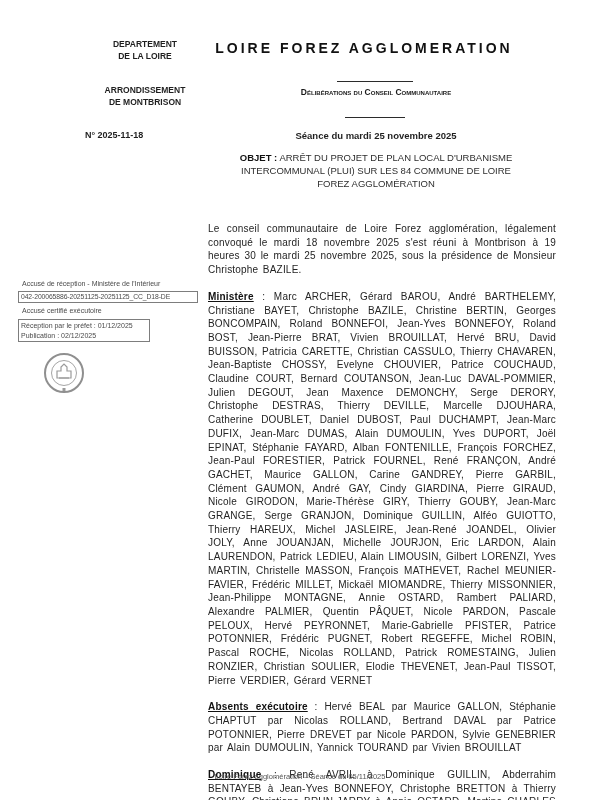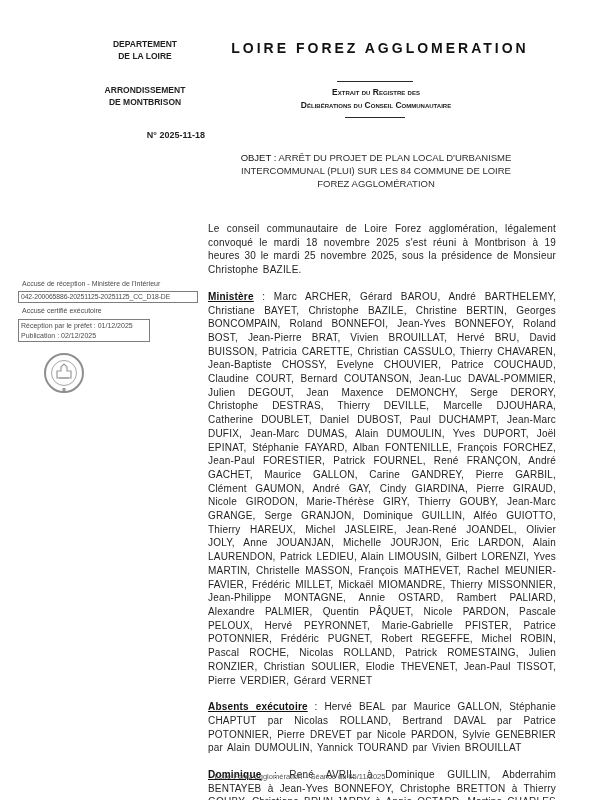--- a/index.html
+++ b/index.html
@@ -9,41 +9,41 @@
     margin:0 auto;
     background:#ffffff;
     font-family:"Liberation Sans", sans-serif;
     color:#1f1f1f;
     overflow:hidden;
   }
   
   .left-col-block{position:absolute;left:85px;width:120px;text-align:center;font-weight:bold;}
   .dept{top:38px;font-size:8.5px;line-height:12px;}
   .arrond{top:84px;font-size:8.5px;line-height:12px;}
-  .numero{position:absolute;left:85px;top:130px;width:120px;text-align:right;font-weight:bold;font-size:9px;}
+  .numero{position:absolute;left:85px;top:130px;width:120px;text-align:left;font-weight:bold;font-size:9px;}
   
   .title{
-    position:absolute;top:40px;left:204px;width:352px;
+    position:absolute;top:40px;left:188px;width:352px;
     text-align:center;font-weight:bold;font-size:14px;letter-spacing:3px;
     color:#111;white-space:nowrap;
   }
   .sep{position:absolute;height:0;border-top:1.2px solid #2b2b2b;}
   .sep1{top:81px;left:337px;width:76px;}
   .sep2{top:117px;left:345px;width:60px;}
   .registre{
     position:absolute;top:86px;left:210px;width:332px;
     text-align:center;font-weight:bold;font-size:8.5px;line-height:12.5px;
     font-variant:small-caps;color:#191919;
   }
   .session{position:absolute;top:130px;left:210px;width:332px;text-align:center;font-weight:bold;font-size:9.5px;}
   .objet{
     position:absolute;top:151px;left:230px;width:292px;
     text-align:center;font-size:9.5px;line-height:13px;color:#2e2e2e;
   }
-  .objet .lbl{font-weight:normal;color:#111;}
+  .objet .lbl{font-weight:bold;color:#111;}
   
   .stamp{position:absolute;left:0;top:0;color:#4a4a4a;}
   .stamp-line{position:absolute;font-size:7px;white-space:nowrap;}
   .st1{left:22px;top:280px;}
   .st2{left:22px;top:307px;}
   .code-box{
     position:absolute;left:18px;top:291px;width:174px;height:10px;
     border:1px solid #7d7d7d;font-size:6.8px;line-height:10px;
     padding:0 2px;white-space:nowrap;overflow:hidden;letter-spacing:-0.1px;
   }
@@ -78,24 +78,24 @@
   </div>
   <div class="left-col-block dept">
     <div>DEPARTEMENT</div>
     <div>DE LA LOIRE</div>
   </div>
   <div class="numero">N° 2025-11-18</div>
 
   <div class="title">LOIRE FOREZ AGGLOMERATION</div>
   <div class="sep sep1"></div>
   <div class="registre">
-    <div>Extrait du Registre des</div>
     <div>Délibérations du Conseil Communautaire</div>
   </div>
   <div class="sep sep2"></div>
+  <div class="session">Séance du mardi 25 novembre 2025</div>
   <div class="objet">
     <span class="lbl">OBJET :</span>
     <span>ARRÊT DU PROJET DE PLAN LOCAL D'URBANISME INTERCOMMUNAL (PLUI) SUR LES 84 COMMUNE DE LOIRE FOREZ AGGLOMÉRATION</span>
   </div>
 
   <div class="stamp">
     <div class="stamp-line st1">Accusé de réception - Ministère de l'Intérieur</div>
     <div class="code-box">042-200065886-20251125-20251125_CC_D18-DE</div>
     <div class="stamp-line st2">Accusé certifié exécutoire</div>
     <div class="recep-box">

